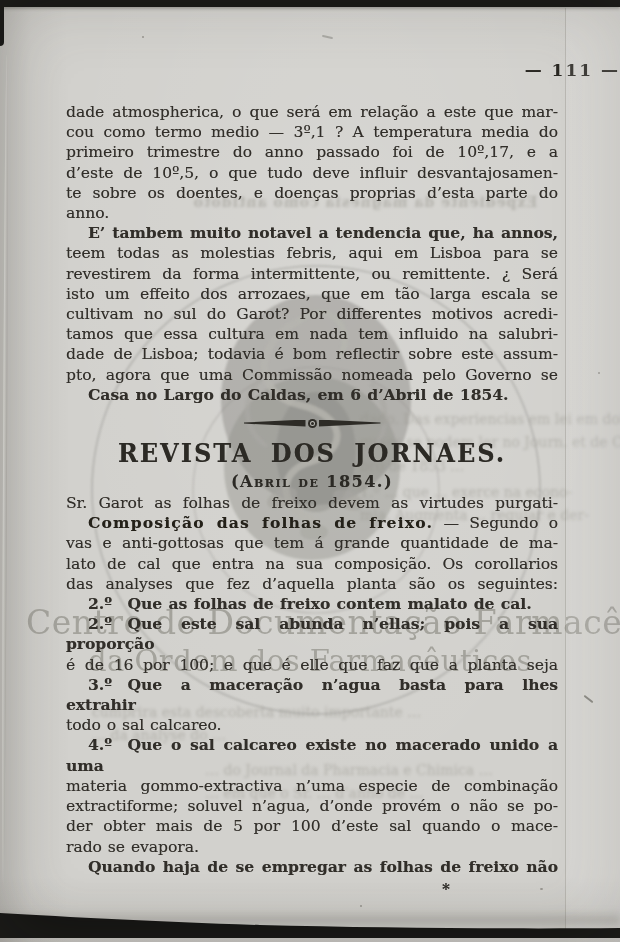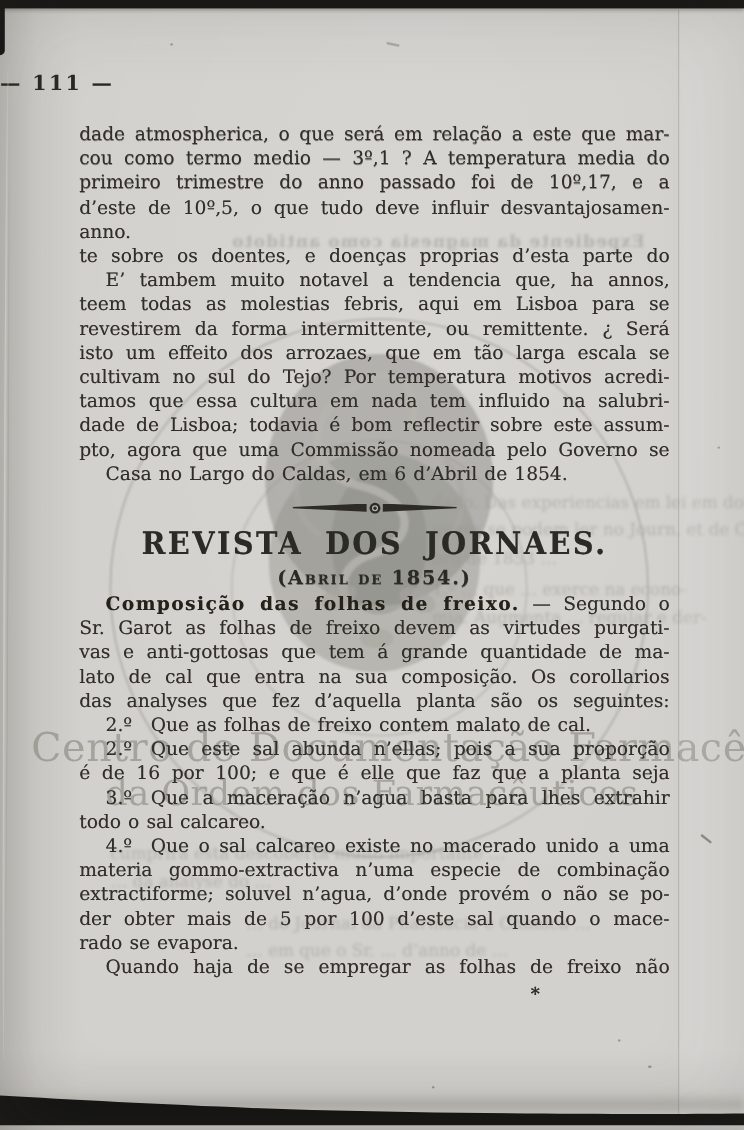--- a/index.html
+++ b/index.html
@@ -35,25 +35,25 @@
 
   
   .ghost{position:absolute;color:#94928a;opacity:.5;filter:blur(1.5px);font-size:14px;white-space:nowrap;z-index:1;}
   .ghost-mirrored{left:185px;top:194px;width:360px;text-align:center;font-weight:bold;font-size:14px;letter-spacing:1px;transform:scaleX(-1);filter:blur(1.5px);opacity:.5;}
   .g0{left:360px;top:411px}.g1{left:360px;top:434px}.g2{left:360px;top:458px}
   .g3{left:360px;top:484px}.g4{left:360px;top:507px}
   .g5{left:92px;top:704px}.g6{left:92px;top:727px}
   .g7{left:205px;top:762px}.g8{left:205px;top:785px}
 
   
-  .page-number{position:absolute;top:60px;left:0;width:620px;text-align:left;font-weight:bold;font-size:17px;letter-spacing:2px;color:#2a2823;z-index:4;}
+  .page-number{position:absolute;top:60px;left:0;width:620px;text-align:right;font-weight:bold;font-size:17px;letter-spacing:2px;color:#2a2823;z-index:4;}
   #text-flow{position:absolute;left:66px;top:102px;width:492px;z-index:4;color:#312e29;font-size:15.5px;line-height:20.2px;text-shadow:.2px .2px .3px rgba(40,38,33,.45);}
   .line{text-align:justify;text-align-last:justify;word-spacing:1px;}
   .line.short{text-align-last:left;}
-  .line.indent{text-indent:22px;}
+  .line.indent{text-indent:22px;font-weight:bold;}
   .line b{letter-spacing:1.2px;color:#242119;}
   .title-line{font-weight:bold;font-size:24px;letter-spacing:2px;word-spacing:8px;text-align:center;color:#2c2a25;margin-top:9px;line-height:30px;transform:scaleY(1.08);}
   .subtitle-line{font-weight:bold;font-variant:small-caps;font-size:16px;letter-spacing:1.5px;text-align:center;color:#2c2a25;margin-top:3px;line-height:22px;}
   .divider{display:flex;align-items:center;justify-content:center;margin-top:12px;height:12px;}
   .divider .spindle{width:62px;height:7px;background:#2d2b26;}
   .divider .spindle.l{clip-path:polygon(0 42%,100% 0,100% 100%,0 58%);}
   .divider .spindle.r{clip-path:polygon(0 0,100% 42%,100% 58%,0 100%);}
   .divider .knob{width:9px;height:9px;border-radius:50%;background:#2d2b26;box-shadow:inset 0 0 0 2px #2d2b26, inset 0 0 0 3px #b9b8b2;margin:0 2px;}
   .sigmark{padding-left:376px;font-weight:bold;font-size:15px;line-height:18px;color:#2c2a26;transform:translateY(3px);}
 </style>
@@ -93,40 +93,40 @@
       <div class="ghost g7">… do Journal da Pharmacia e Chimica …</div>
       <div class="ghost g8">… em que o Sr. … d’anno de …</div>
     </div>
 
   <div class="page-number">— 111 —</div>
   <div id="text-flow">
       <div class="line">dade atmospherica, o que será em relação a este que mar-</div>
       <div class="line">cou como termo medio — 3º,1 ? A temperatura media do</div>
       <div class="line">primeiro trimestre do anno passado foi de 10º,17, e a</div>
       <div class="line">d’este de 10º,5, o que tudo deve influir desvantajosamen-</div>
+      <div class="line">te sobre os doentes, e doenças proprias d’esta parte do</div>
       <div class="line short">anno.</div>
-      <div class="line">te sobre os doentes, e doenças proprias d’esta parte do</div>
       <div class="line indent">E’ tambem muito notavel a tendencia que, ha annos,</div>
       <div class="line">teem todas as molestias febris, aqui em Lisboa para se</div>
       <div class="line">revestirem da forma intermittente, ou remittente. ¿ Será</div>
       <div class="line">isto um effeito dos arrozaes, que em tão larga escala se</div>
-      <div class="line">cultivam no sul do Tejo? Por temperatura motivos acredi-</div>
+      <div class="line">cultivam no sul do Garot? Por differentes motivos acredi-</div>
       <div class="line">tamos que essa cultura em nada tem influido na salubri-</div>
       <div class="line">dade de Lisboa; todavia é bom reflectir sobre este assum-</div>
       <div class="line">pto, agora que uma Commissão nomeada pelo Governo se</div>
       <div class="line short indent">Casa no Largo do Caldas, em 6 d’Abril de 1854.</div>
       <div class="divider">
         <span class="spindle l"></span>
         <span class="knob"></span>
         <span class="spindle r"></span>
       </div>
       <div class="title-line">REVISTA DOS JORNAES.</div>
       <div class="subtitle-line">(Abril de 1854.)</div>
+      <div class="line">Sr. Garot as folhas de freixo devem as virtudes purgati-</div>
       <div class="line" style="text-indent: 22px;"><b>Composição das folhas de freixo.</b> — Segundo o</div>
-      <div class="line">Sr. Garot as folhas de freixo devem as virtudes purgati-</div>
       <div class="line">vas e anti-gottosas que tem á grande quantidade de ma-</div>
       <div class="line">lato de cal que entra na sua composição. Os corollarios</div>
       <div class="line">das analyses que fez d’aquella planta são os seguintes:</div>
       <div class="line short indent">2.º  Que as folhas de freixo contem malato de cal.</div>
       <div class="line indent">2.º  Que este sal abunda n’ellas; pois a sua proporção</div>
       <div class="line">é de 16 por 100; e que é elle que faz que a planta seja</div>
       <div class="line indent">3.º  Que a maceração n’agua basta para lhes extrahir</div>
       <div class="line short">todo o sal calcareo.</div>
       <div class="line indent">4.º  Que o sal calcareo existe no macerado unido a uma</div>
       <div class="line">materia gommo-extractiva n’uma especie de combinação</div>

